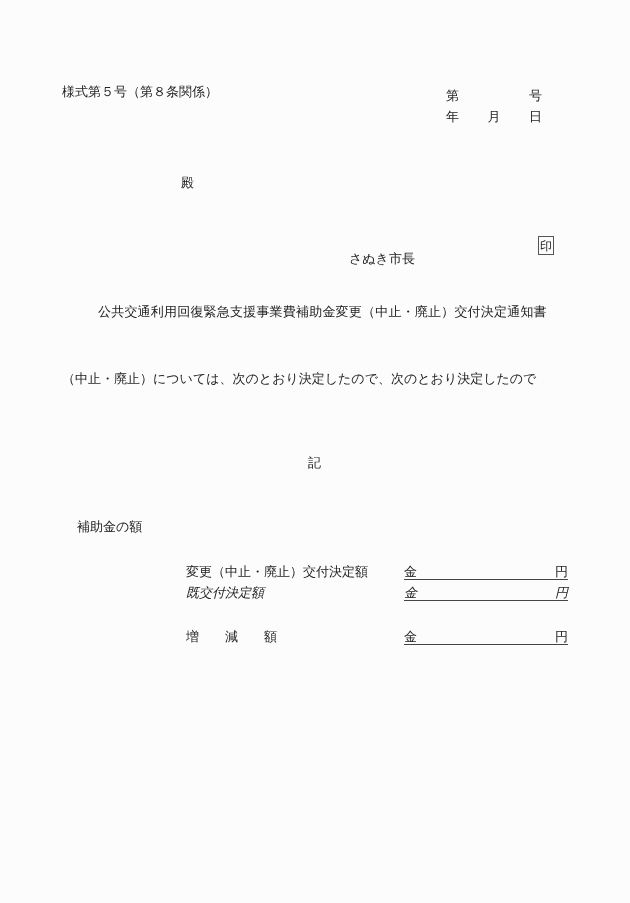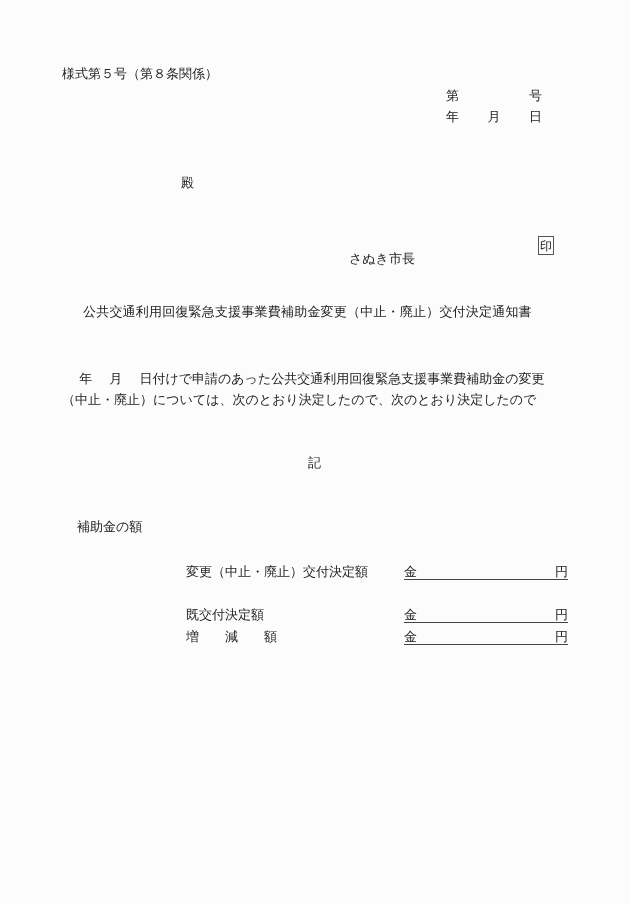--- a/index.html
+++ b/index.html
@@ -14,38 +14,38 @@
       overflow: hidden;
       font-family: "DejaVu Serif", "Liberation Serif", serif;
       color: #222;
       font-size: 13px;
     }
     .abs {
       position: absolute;
       white-space: nowrap;
       line-height: 1;
     }
-    .form-label { left: 62px; top: 67px; }
+    .form-label { left: 62px; top: 85px; }
     .no-line { left: 446px; top: 89px; width: 96px; }
     .date-line { left: 446px; top: 110px; width: 96px; }
     .row3 {
       display: flex;
       justify-content: space-between;
     }
     .addressee { left: 181px; top: 176px; }
     .mayor { left: 349px; top: 252px; }
     .seal {
       left: 538px; top: 236px;
       width: 14px; height: 17px;
       border: 1px solid #555;
       font-size: 12px;
       display: flex; align-items: center; justify-content: center;
       line-height: 1;
     }
-    .title { left: 83px; top: 305px; letter-spacing: 0.2px; }
+    .title { left: 98px; top: 305px; letter-spacing: 0.2px; }
     .body-text {
       left: 62px; top: 368px;
       width: 520px;
       white-space: normal;
       line-height: 21px;
       text-align: justify;
     }
     .body-text .ln { display: block; white-space: nowrap; }
     .ki { left: 308px; top: 456px; }
     .amount-heading { left: 77px; top: 520px; }
@@ -84,37 +84,36 @@
 </div>
 
 <div class="abs addressee">殿</div>
 
 <div class="abs mayor">さぬき市長</div>
 <div class="abs seal">印</div>
 
 <div class="abs title">公共交通利用回復緊急支援事業費補助金変更（中止・廃止）交付決定通知書</div>
 
 <div class="abs body-text">
-  <span class="ln">　 年 　月 　日付けで申請のあった公共交通利用回復緊急支援事業費補助金の変更</span>
   <span class="ln">（中止・廃止）については、次のとおり決定したので、次のとおり決定したので</span>
 </div>
 
 <div class="abs ki">記</div>
 
 <div class="abs amount-heading">補助金の額</div>
 
 <div class="amount-row" style="top:563px;">
   <span class="amount-label">変更（中止・廃止）交付決定額</span>
   <div class="amount-field">
     <span class="kin">金</span>
     <span class="en">円</span>
   </div>
 </div>
 
-<div class="amount-row" style="top:606px;">
+<div class="amount-row" style="top:584px;font-style:italic;">
   <span class="amount-label">既交付決定額</span>
   <div class="amount-field">
     <span class="kin">金</span>
     <span class="en">円</span>
   </div>
 </div>
 
 <div class="amount-row" style="top:628px;">
   <span class="amount-label">増　　減　　額</span>
   <div class="amount-field">

